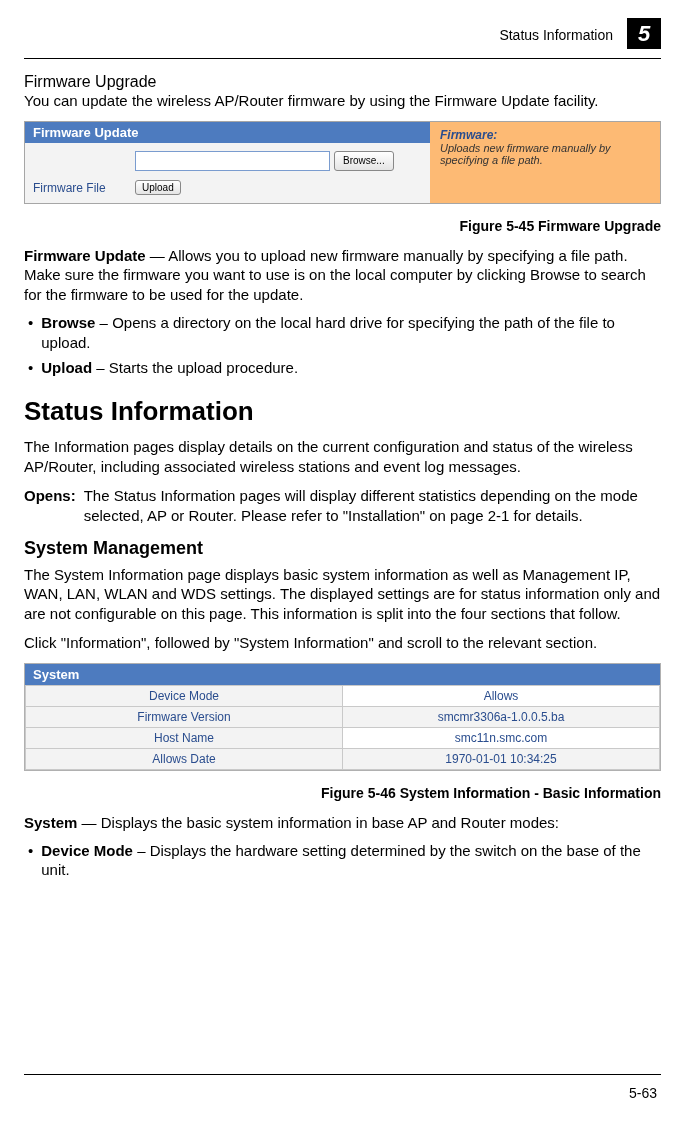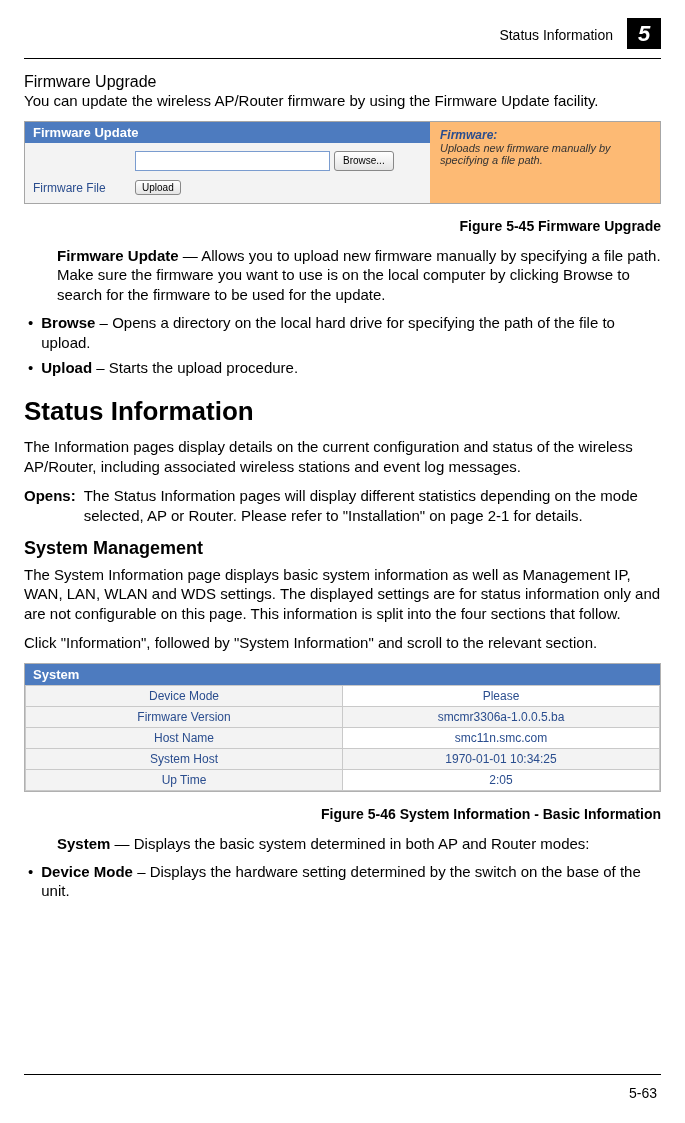--- a/index.html
+++ b/index.html
@@ -116,21 +116,20 @@
     .figure-caption {
       text-align: right;
       font-size: 14px;
       font-weight: bold;
       margin: 14px 0 12px;
     }
     .desc-block {
       font-size: 15px;
       line-height: 1.32;
       margin-bottom: 8px;
-      margin-left: 33px;
     }
     ul.bullets {
       list-style: none;
       padding-left: 4px;
       margin-bottom: 8px;
     }
     ul.bullets li {
       font-size: 15px;
       line-height: 1.32;
       margin-bottom: 6px;
@@ -266,46 +265,42 @@
 <h3 class="subsection">System Management</h3>
 <p class="body">The System Information page displays basic system information as well as Management IP, WAN, LAN, WLAN and WDS settings. The displayed settings are for status information only and are not configurable on this page. This information is split into the four sections that follow.</p>
 <p class="body">Click "Information", followed by "System Information" and scroll to the relevant section.</p>
 
 <div class="system-table-wrap">
   <div class="system-title-bar">System</div>
   <table class="system-table">
     <tbody>
         <tr>
           <td class="key">Device Mode</td>
-          <td>Please</td>
+          <td>Allows</td>
         </tr>
     <tr>
           <td class="key">Firmware Version</td>
           <td>smcmr3306a-1.0.0.5.ba</td>
         </tr>
     <tr>
           <td class="key">Host Name</td>
           <td>smc11n.smc.com</td>
         </tr>
     <tr>
-          <td class="key">System Host</td>
+          <td class="key">Allows Date</td>
           <td>1970-01-01 10:34:25</td>
-        </tr>
-    <tr>
-          <td class="key">Up Time</td>
-          <td>2:05</td>
         </tr>
   </tbody>
     </table>
 </div>
 
 <div class="figure-caption">Figure 5-46  System Information - Basic Information</div>
 
 <p class="desc-block">
-  <strong>System</strong><span> — Displays the basic system determined in both AP and Router modes:</span>
+  <strong>System</strong><span> — Displays the basic system information in base AP and Router modes:</span>
 </p>
 
 <ul class="bullets">
   <li>
     <span class="dot">•</span>
     <span><strong>Device Mode</strong><span> – Displays the hardware setting determined by the switch on the base of the unit.</span></span>
   </li>
 </ul>
 
 <hr class="footer-hr">

